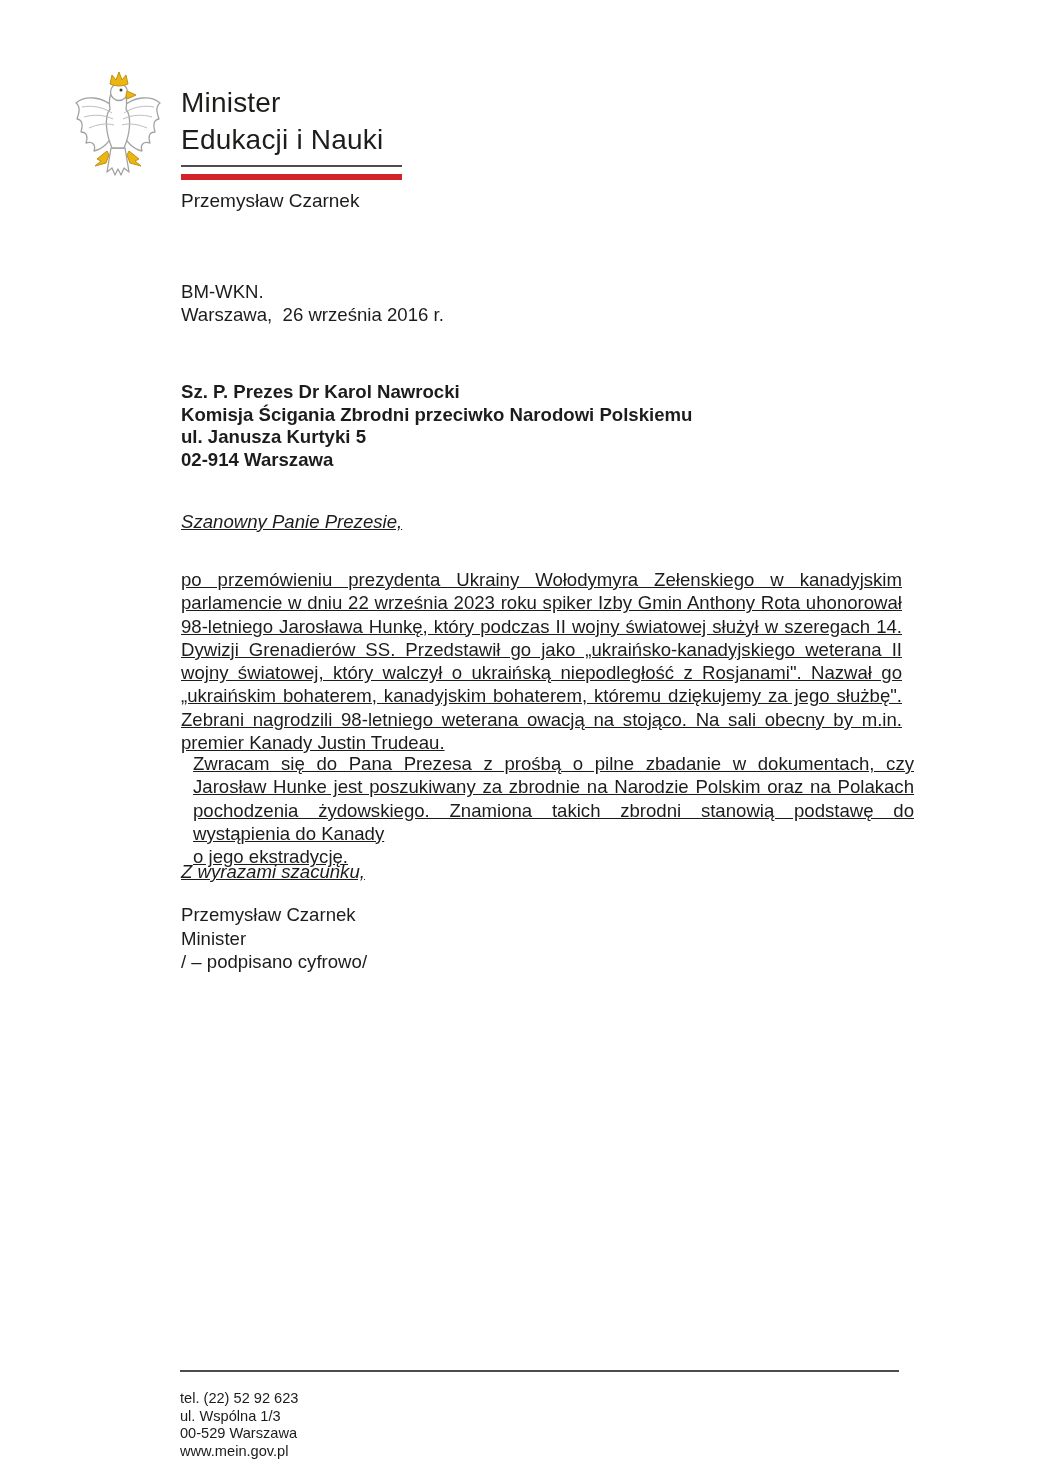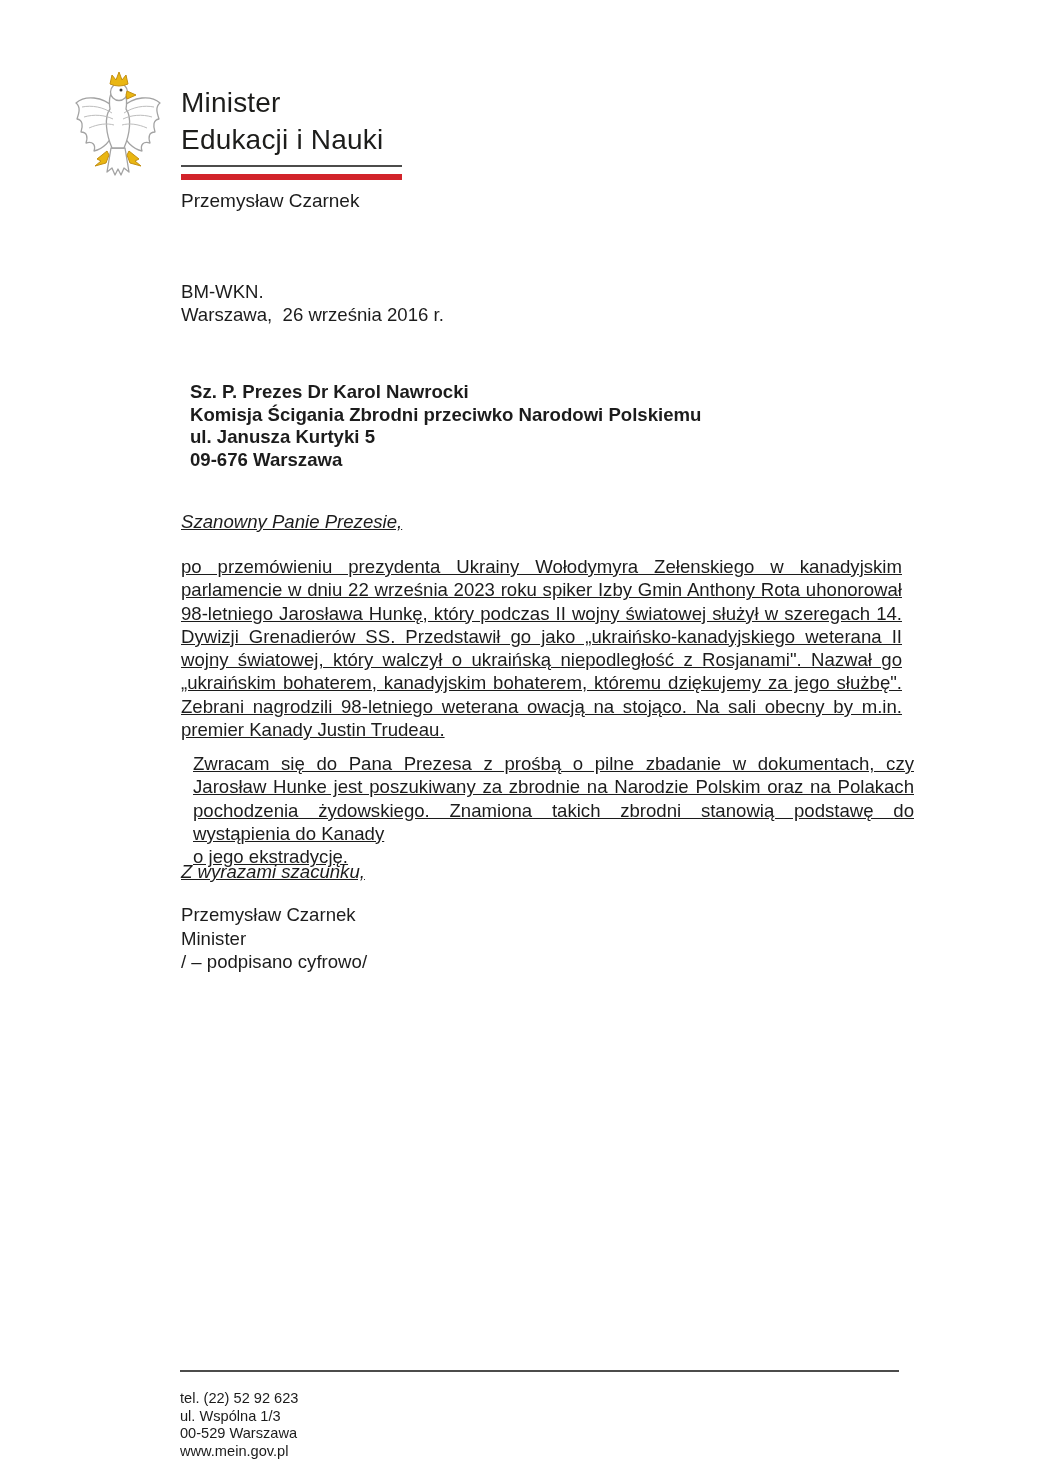--- a/index.html
+++ b/index.html
@@ -19,30 +19,30 @@
     font-size:28px;line-height:37px;font-weight:400;
     color:#1d1d1b;letter-spacing:.2px;
   }
   .rule-thin{position:absolute;left:181px;top:165px;width:221px;height:2px;background:var(--rule-dark,#4c4c4b);}
   .rule-red{position:absolute;left:181px;top:174px;width:221px;height:6px;background:var(--accent-red,#d2232a);}
   .minister-name{position:absolute;left:181px;top:190px;font-size:19px;color:#1c1c1c;}
   
   .ref-block{position:absolute;left:181px;top:280px;font-size:18.6px;line-height:23px;}
   .pre{white-space:pre-wrap;}
   
-  .recipient{position:absolute;left:181px;top:381px;font-size:18.6px;line-height:22.6px;font-weight:700;margin-left:9px;}
+  .recipient{position:absolute;left:181px;top:381px;font-size:18.6px;line-height:22.6px;font-weight:700;}
   
   p{margin:0;text-decoration:underline;}
   .salutation{position:absolute;left:181px;top:511px;font-size:18.6px;font-style:italic;}
   .para{
     position:absolute;left:181px;width:721px;
     font-size:18.6px;line-height:23.3px;
     text-align:justify;text-justify:inter-word;
   }
-  .para1{top:555px;}
+  .para1{top:568px;}
   .para2{top:752px;white-space:pre-line;margin-left:12px;}
   .closing{position:absolute;left:181px;top:861px;font-size:18.6px;font-style:italic;}
   .signature{position:absolute;left:181px;top:903px;font-size:18.6px;line-height:23.5px;}
   
   .footer-rule{position:absolute;left:180px;top:1370px;width:719px;height:2px;background:var(--rule-dark,#4c4c4b);}
   .footer{position:absolute;left:180px;top:1390px;font-size:14.6px;line-height:17.6px;color:#1b1b1b;}
   
   .gold-part{fill:var(--crown-gold,#e9b612);}
 </style>
 </head>
@@ -87,21 +87,21 @@
 
   <div class="ref-block">
     <div>BM-WKN.</div>
     <div class="pre">Warszawa,  26 września 2016 r.</div>
   </div>
 
   <div class="recipient">
     <div>Sz. P. Prezes Dr Karol Nawrocki</div>
     <div>Komisja Ścigania Zbrodni przeciwko Narodowi Polskiemu</div>
     <div>ul. Janusza Kurtyki 5</div>
-    <div>09-676 Warszawa</div>
+    <div>02-914 Warszawa</div>
   </div>
 
   <p class="salutation">Szanowny Panie Prezesie,</p>
   <p class="para para1">po przemówieniu prezydenta Ukrainy Wołodymyra Zełenskiego w kanadyjskim parlamencie w dniu 22 września 2023 roku spiker Izby Gmin Anthony Rota uhonorował 98-letniego Jarosława Hunkę, który podczas II wojny światowej służył w szeregach 14. Dywizji Grenadierów SS. Przedstawił go jako „ukraińsko-kanadyjskiego weterana II wojny światowej, który walczył o ukraińską niepodległość z Rosjanami". Nazwał go „ukraińskim bohaterem, kanadyjskim bohaterem, któremu dziękujemy za jego służbę". Zebrani nagrodzili 98-letniego weterana owacją na stojąco. Na sali obecny by m.in. premier Kanady Justin Trudeau.</p>
   <p class="para para2">Zwracam się do Pana Prezesa z prośbą o pilne zbadanie w dokumentach, czy Jarosław Hunke jest poszukiwany za zbrodnie na Narodzie Polskim oraz na Polakach pochodzenia żydowskiego. Znamiona takich zbrodni stanowią podstawę do wystąpienia do Kanady
 o jego ekstradycję.</p>
   <p class="closing">Z wyrazami szacunku,</p>
 
   <div class="signature">
     <div>Przemysław Czarnek</div>

